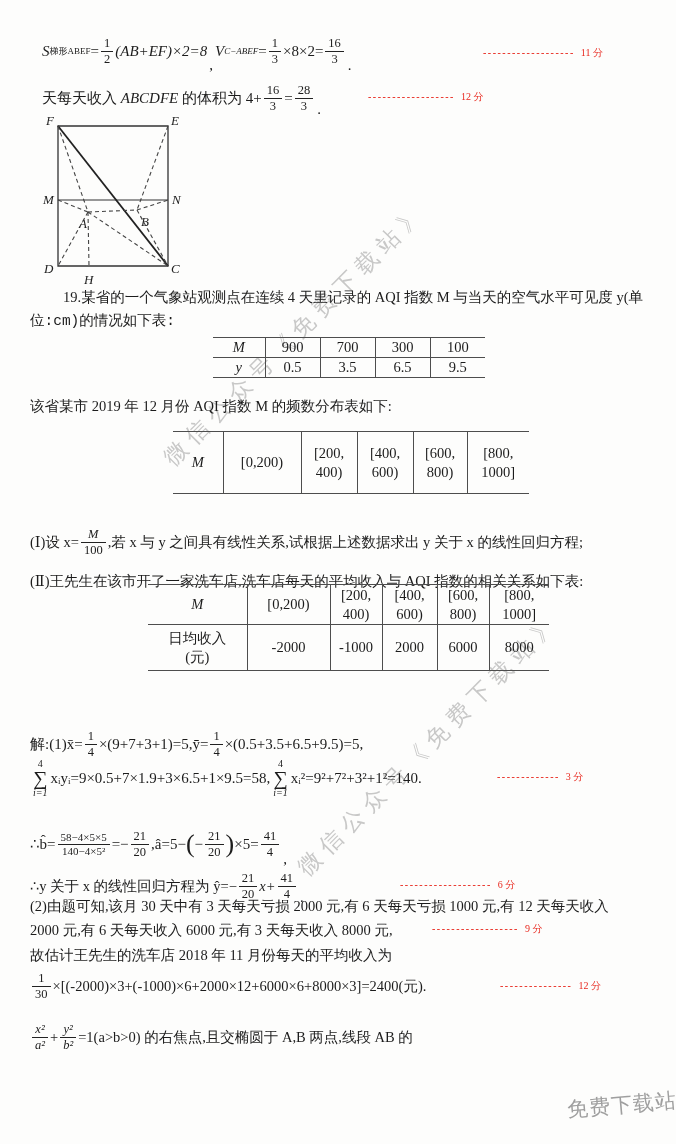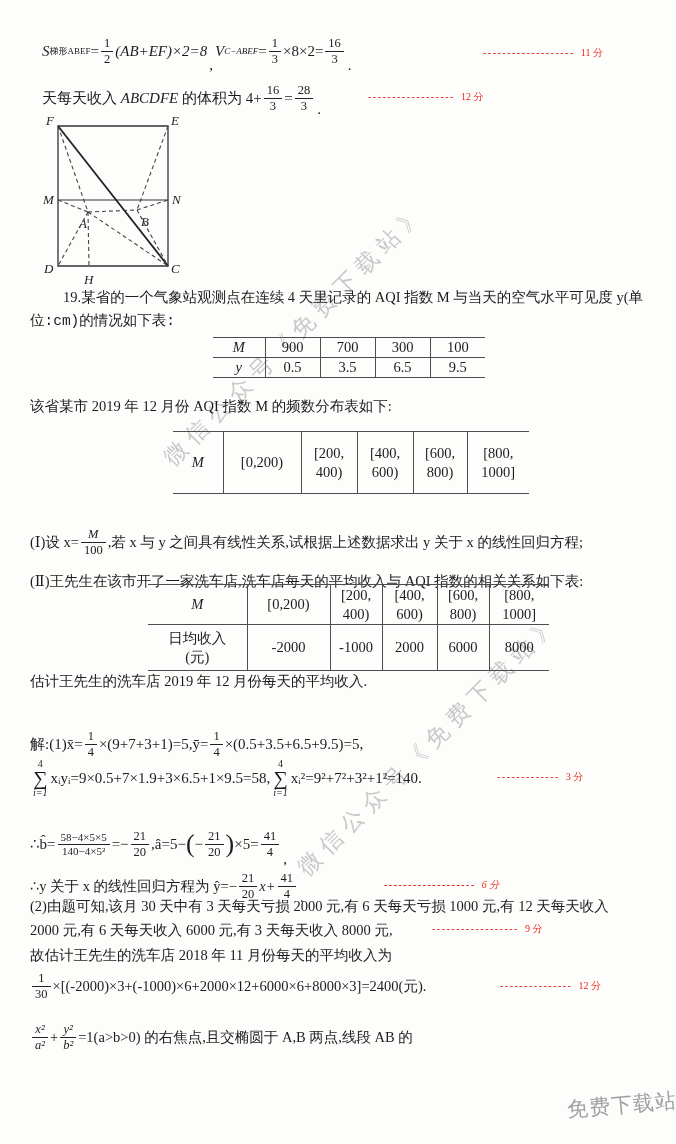--- a/index.html
+++ b/index.html
@@ -211,21 +211,20 @@
 (元)</td>
       <td>-2000</td>
       <td>-1000</td>
       <td>2000</td>
       <td>6000</td>
       <td>8000</td>
     </tr>
   </tbody>
     </table>
 
-  <div class="line" style="left:30px;top:672px;">估计王先生的洗车店 2019 年 12 月份每天的平均收入.</div>
 
   <div class="formula" style="left:30px;top:726px;height:36px;">
     <span class="t">解:(1)x̄=</span>
     <span class="frac">
         <span class="num">1</span>
         <span class="den">4</span>
       </span>
     <span class="t">×(9+7+3+1)=5,ȳ=</span>
     <span class="frac">
         <span class="num">1</span>
@@ -285,21 +284,21 @@
         <span class="num">21</span>
         <span class="den">20</span>
       </span>
     <span class="t it">x+</span>
     <span class="frac">
         <span class="num">41</span>
         <span class="den">4</span>
       </span>
     <span class="t low">.</span>
   </div>
-  <div class="mark" style="left:384px;top:878px;font-style:italic;">
+  <div class="mark" style="left:400px;top:878px;">
     <span class="dashes">-------------------</span><span class="score">6 分</span>
   </div>
 
   <div class="line" style="left:30px;top:897px;">(2)由题可知,该月 30 天中有 3 天每天亏损 2000 元,有 6 天每天亏损 1000 元,有 12 天每天收入</div>
   <div class="line" style="left:30px;top:921px;">2000 元,有 6 天每天收入 6000 元,有 3 天每天收入 8000 元,</div>
   <div class="mark" style="left:432px;top:922px;">
     <span class="dashes">------------------</span><span class="score">9 分</span>
   </div>
   <div class="line" style="left:30px;top:946px;">故估计王先生的洗车店 2018 年 11 月份每天的平均收入为</div>
   <div class="formula" style="left:30px;top:969px;height:34px;font-size:14.5px;">

